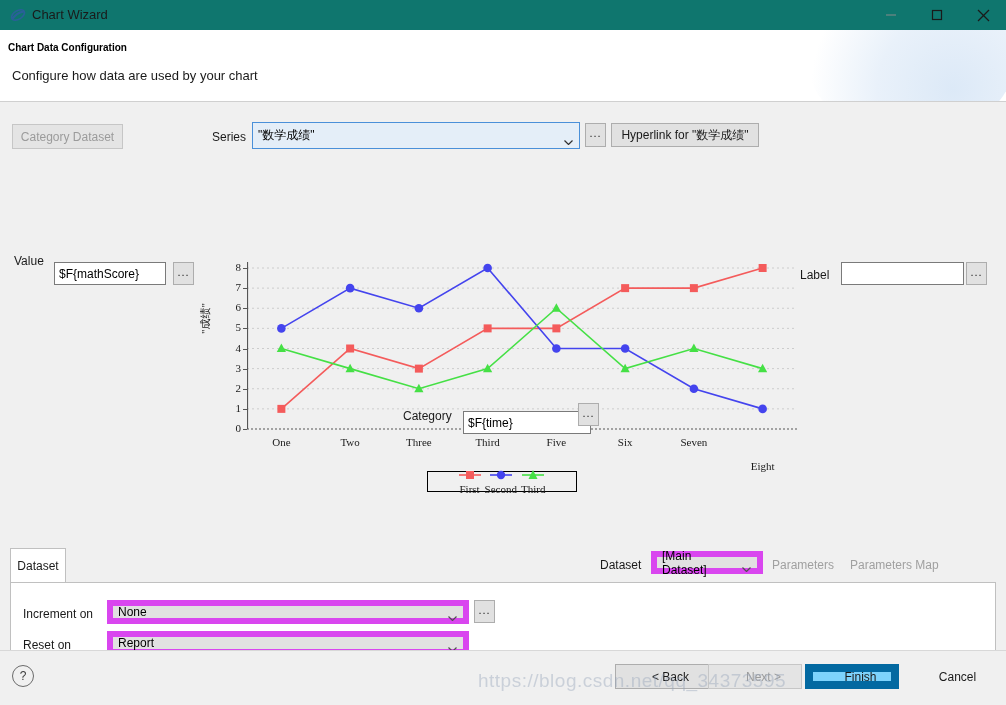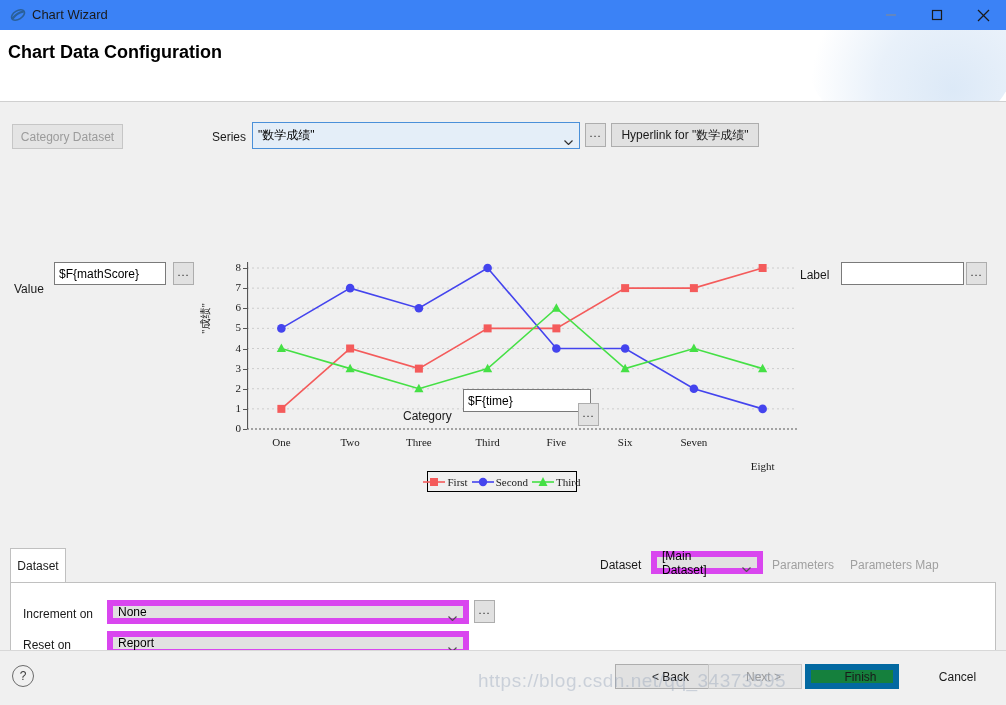--- a/index.html
+++ b/index.html
@@ -6,21 +6,21 @@
   body{
     width:1006px;height:705px;
     background:#ffffff;
     font-family:"Liberation Sans", sans-serif;
     font-size:12px;color:#000;
     overflow:hidden;position:relative;
   }
   
   #titlebar{
     position:absolute;left:0;top:0;width:1006px;height:30px;
-    background:#3b82f6;border-bottom:0px;
+    background:#0f766e;border-bottom:0px;
   }
   #titlebar .tb-icon{
     position:absolute;left:10px;top:7px;width:16px;height:16px;
   }
   #titlebar .tb-title{
     position:absolute;left:32px;top:7px;font-size:13px;color:#1a1a1a;
     white-space:nowrap;
   }
   .winbtn{
     position:absolute;top:0;width:46px;height:30px;
@@ -30,21 +30,21 @@
   #btn-max{right:46px;}
   #btn-close{right:0px;}
   .winbtn svg{display:block;}
 
   
   #header{
     position:absolute;left:0;top:30px;width:1006px;height:72px;
     background:#ffffff;overflow:hidden;
   }
   #header .hdr-title{
-    position:absolute;left:8px;top:12px;font-size:18px;font-weight:bold;color:#000;
+    position:absolute;left:8px;top:12px;font-size:10px;font-weight:bold;color:#000;
   }
   #header .hdr-sub{
     position:absolute;left:12px;top:38px;font-size:13px;color:#1a1a1a;
   }
   #header .hdr-deco{
     position:absolute;right:-10px;top:-60px;width:210px;height:170px;
     background:radial-gradient(circle at 70% 70%, #dce9f7 0%, #e9f1fa 40%, #ffffff 75%);
     border-radius:50%;
   }
   #hdr-rule{
@@ -110,21 +110,21 @@
     position:absolute;font-size:11px;color:#1a1a1a;
     font-family:"Liberation Serif", serif;text-align:center;
     transform:translateX(-50%);white-space:nowrap;
   }
   #legend{
     position:absolute;left:427px;top:369px;width:148px;height:19px;
     background:#f0f0f0;border:1px solid #000;
     display:flex;align-items:center;justify-content:center;gap:4px;
     font-family:"Liberation Serif", serif;font-size:11px;
   }
-  #legend .li{display:flex;align-items:center;gap:2px;}
+  #legend .li{display:flex;align-items:center;gap:2px;flex-direction:column;}
   #legend .li .lbltxt{color:#1a1a1a;}
 
   
   #tabpanel{
     position:absolute;left:10px;top:446px;width:956px;height:133px;
   }
   #tab-dataset{
     position:absolute;left:0;top:0;width:56px;height:35px;
     background:#ffffff;border:1px solid #c0c0c0;border-bottom:none;
     box-sizing:border-box;display:flex;align-items:center;justify-content:center;
@@ -146,21 +146,21 @@
   #help-icon{
     position:absolute;left:12px;top:665px;width:20px;height:20px;
     border:1px solid #6b6b6b;border-radius:50%;
     display:flex;align-items:center;justify-content:center;
     font-size:12px;color:#3c3c3c;background:#f0f0f0;
   }
   .btn-foot{
     position:absolute;top:664px;height:25px;width:94px;padding-left:17px;
   }
   #btn-finish{
-    border:6px solid #0369a1;background:#15803d;
+    border:8px solid #0369a1;background:#7dd3fc;
   }
   #watermark{
     position:absolute;left:478px;top:670px;width:520px;height:26px;
     font-size:19px;color:rgba(150,165,185,0.42);
     font-family:"Liberation Sans", sans-serif;white-space:nowrap;
     pointer-events:none;letter-spacing:0.5px;
   }
 </style>
 </head>
 <body>
@@ -194,40 +194,41 @@
           <line x1="1" y1="1" x2="12" y2="12" stroke="#1a1a1a" stroke-width="1.2"></line>
           <line x1="12" y1="1" x2="1" y2="12" stroke="#1a1a1a" stroke-width="1.2"></line>
         </svg>
     </span>
   </div>
 </div>
 
 <div id="header">
   <div class="hdr-deco"></div>
   <div class="hdr-title">Chart Data Configuration</div>
+  <div class="hdr-sub">Configure how data are used by your chart</div>
 </div>
 <div id="hdr-rule"></div>
 
 <div id="body">
 
   <div class="btn dis" style="position:absolute;left:12px;top:22px;width:111px;height:25px;">Category Dataset</div>
 
   <div class="lbl" style="position:absolute;left:212px;top:28px;text-align:right;">Series</div>
   <div class="combo focused" style="position:absolute;left:252px;top:20px;width:328px;height:27px;">
     <span>"数学成绩"</span>
     <span class="arrow">
       <svg width="9" height="5" viewBox="0 0 9 5">
           <path d="M0.5 0.5 L4.5 4.5 L8.5 0.5" fill="none" stroke="#303030" stroke-width="1.2"></path>
         </svg>
     </span>
   </div>
   <div class="btn dots" style="position:absolute;left:585px;top:21px;width:21px;height:24px;">...</div>
   <div class="btn" style="position:absolute;left:611px;top:21px;width:148px;height:24px;">Hyperlink for "数学成绩"</div>
 
-  <div class="lbl" style="position:absolute;left:14px;top:180px;">Value</div>
+  <div class="lbl" style="position:absolute;left:14px;top:152px;">Value</div>
   <div class="txt" style="position:absolute;left:54px;top:160px;width:112px;height:23px;">$F{mathScore}</div>
   <div class="btn dots" style="position:absolute;left:173px;top:160px;width:21px;height:23px;">...</div>
 
   <div class="lbl" style="position:absolute;left:800px;top:166px;">Label</div>
   <div class="txt" style="position:absolute;left:841px;top:160px;width:123px;height:23px;" title=""></div>
   <div class="btn dots" style="position:absolute;left:966px;top:160px;width:21px;height:23px;">...</div>
 
   <div id="yaxis-title">"成绩"</div>
   <div id="chartwrap">
     <div id="chartplot">
@@ -320,21 +321,21 @@
       <span class="li">
         <svg width="22" height="12">
           <line x1="0" y1="6" x2="22" y2="6" stroke="#45e045" stroke-width="1.6"></line>
           <polygon points="11,1 6.5,10 15.5,10" fill="#45e045"></polygon>
         </svg>
         <span class="lbltxt">Third</span>
       </span>
     </div>
 
   <div class="lbl" style="position:absolute;left:403px;top:307px;">Category</div>
-  <div class="txt" style="position:absolute;left:463px;top:287px;width:128px;height:23px;">$F{time}</div>
+  <div class="txt" style="position:absolute;left:463px;top:309px;width:128px;height:23px;">$F{time}</div>
   <div class="btn dots" style="position:absolute;left:578px;top:301px;width:21px;height:23px;">...</div>
 
   <div id="tabpanel">
     <div id="tabstrip-line"></div>
     <div id="tab-dataset">Dataset</div>
     <div id="tabcontent">
 
       <div class="lbl" style="position:absolute;left:12px;top:24px;">Increment on</div>
       <div class="combo" style="position:absolute;left:96px;top:17px;width:362px;height:24px;">
         <span>None</span>

